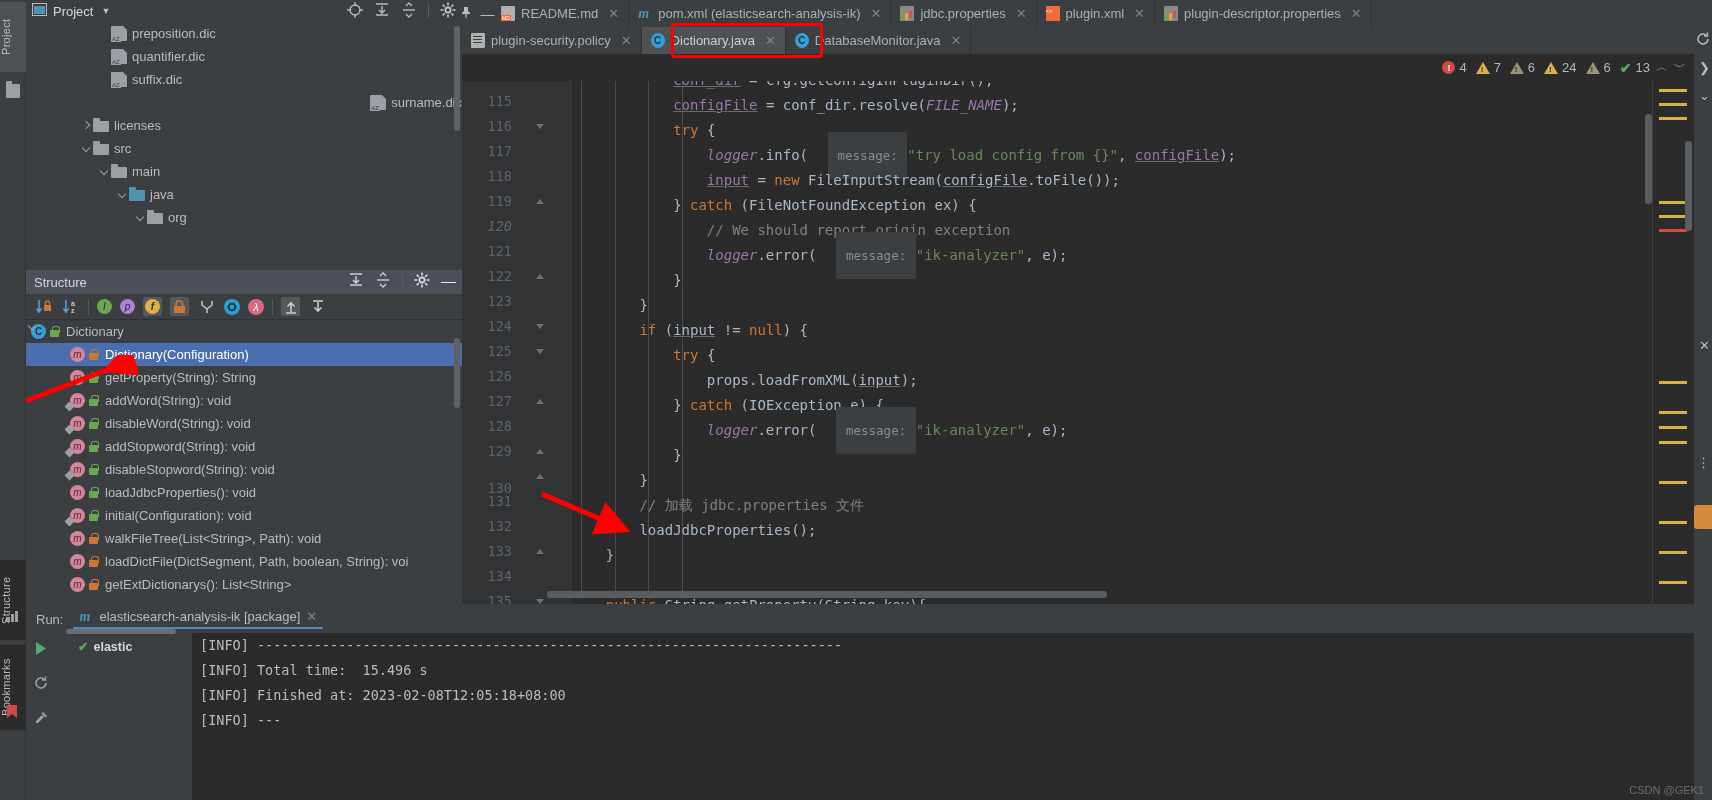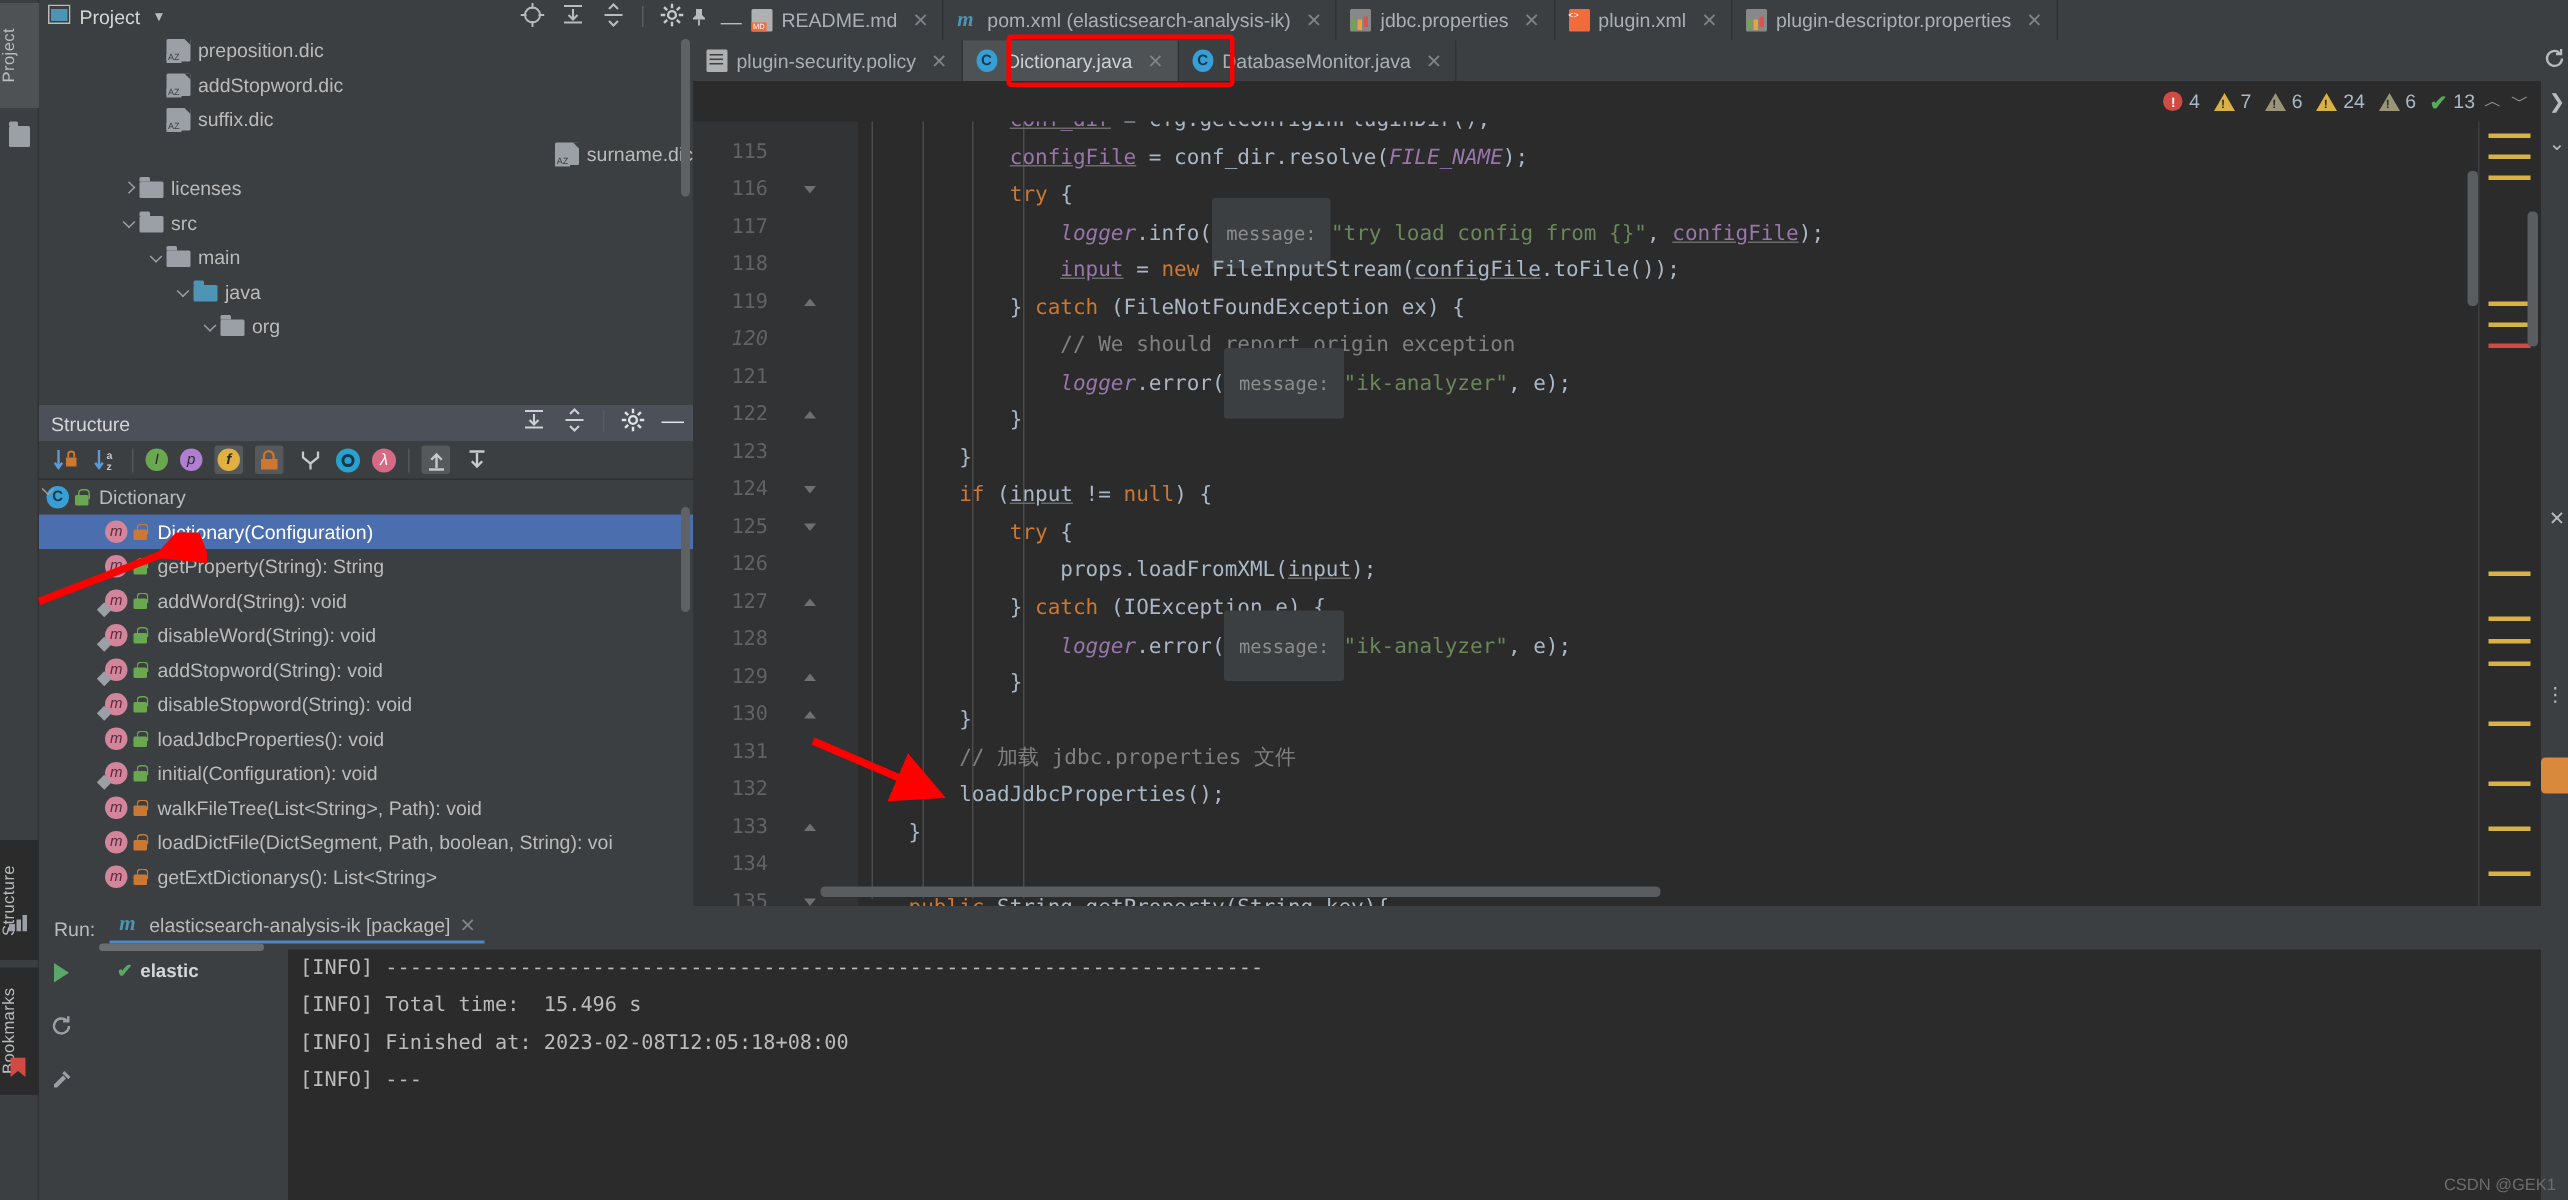--- a/index.html
+++ b/index.html
@@ -202,21 +202,21 @@
     line-height: 25px; color: #a9b7c6; white-space: pre;
   }
   .cl { position: absolute; left: 0; white-space: pre; }
   .kw { color: #cc7832; }
   .str { color: #6a8759; }
   .cmt { color: #808080; }
   .fld { color: #9876aa; }
   .stat { color: #9876aa; font-style: italic; }
   .uline { text-decoration: underline; text-decoration-color:#6b6b6b; }
   .hintbox { background:#3b3f41; color:#8c8c8c; border-radius:2px;
-             padding:16px 2px; font-size:12.5px; }
+             padding:16px 2px; font-size:12.5px;margin-left:20px; }
   .indent-guide { position:absolute; width:1px; background:#4b4b4b; }
 
   .editor-vscroll {
     position:absolute; right: 42px; top: 60px; width: 7px; height: 90px;
     background: #5a5d5f; border-radius: 3px;
   }
   .editor-hscroll {
     position:absolute; left: 85px; bottom: 6px; width: 560px; height: 7px;
     background: #5a5d5f; border-radius: 3px;
   }
@@ -326,21 +326,21 @@
 
     <div class="tree" id="project-tree">
         <div class="trow" style="padding-left: 72px;">
           <span class="chev "></span>
           <span class="ico ico-dic"></span>
           <span>preposition.dic</span>
         </div>
         <div class="trow" style="padding-left: 72px;">
           <span class="chev "></span>
           <span class="ico ico-dic"></span>
-          <span>addStopword.dic</span>
+          <span>quantifier.dic</span>
         </div>
         <div class="trow" style="padding-left: 72px;">
           <span class="chev "></span>
           <span class="ico ico-dic"></span>
           <span>suffix.dic</span>
         </div>
         <div class="trow" style="padding-left: 72px; justify-content: flex-end;">
           <span class="chev "></span>
           <span class="ico ico-dic"></span>
           <span>surname.dic</span>
@@ -593,21 +593,21 @@
         <div class="lineno" style="top: 264px;">124</div>
         <div class="fold-dn" style="top: 270px;"></div>
         <div class="lineno" style="top: 289px;">125</div>
         <div class="fold-dn" style="top: 295px;"></div>
         <div class="lineno" style="top: 314px;">126</div>
         <div class="lineno" style="top: 339px;">127</div>
         <div class="fold-up" style="top: 345px;"></div>
         <div class="lineno" style="top: 364px;">128</div>
         <div class="lineno" style="top: 389px;">129</div>
         <div class="fold-up" style="top: 395px;"></div>
-        <div class="lineno" style="top: 414px;">130</div>
+        <div class="lineno" style="top: 426px;">130</div>
         <div class="fold-up" style="top: 420px;"></div>
         <div class="lineno" style="top: 439px;">131</div>
         <div class="lineno" style="top: 464px;">132</div>
         <div class="lineno" style="top: 489px;">133</div>
         <div class="fold-up" style="top: 495px;"></div>
         <div class="lineno" style="top: 514px;">134</div>
         <div class="lineno" style="top: 539px;">135</div>
         <div class="fold-dn" style="top: 545px;"></div>
       </div>
     <div class="code" id="code-area"><div class="indent-guide" style="left: 9px; top: 0px; height: 545px;"></div><div class="indent-guide" style="left: 42.6px; top: 0px; height: 545px;"></div><div class="indent-guide" style="left: 76.2px; top: 0px; height: 545px;"></div><div class="indent-guide" style="left: 109.8px; top: 0px; height: 545px;"></div><div class="cl" style="top: 14px;"><span>            </span><span class="fld uline">conf_dir</span><span> = </span><span>cfg</span><span>.getConfigInPluginDir();</span></div><div class="cl" style="top: 39px;"><span>            </span><span class="fld uline">configFile</span><span> = conf_dir.resolve(</span><span class="stat">FILE_NAME</span><span>);</span></div><div class="cl" style="top: 64px;"><span>            </span><span class="kw">try</span><span> {</span></div><div class="cl" style="top: 89px;"><span>                </span><span class="stat">logger</span><span>.info(</span><span class="hintbox"> message: </span><span class="str">"try load config from {}"</span><span>, </span><span class="fld uline">configFile</span><span>);</span></div><div class="cl" style="top: 114px;"><span>                </span><span class="fld uline">input</span><span> = </span><span class="kw">new</span><span> FileInputStream(</span><span class="uline">configFile</span><span>.toFile());</span></div><div class="cl" style="top: 139px;"><span>            } </span><span class="kw">catch</span><span> (FileNotFoundException ex) {</span></div><div class="cl" style="top: 164px;"><span>                </span><span class="cmt">// We should report origin exception</span></div><div class="cl" style="top: 189px;"><span>                </span><span class="stat">logger</span><span>.error(</span><span class="hintbox"> message: </span><span class="str">"ik-analyzer"</span><span>, e);</span></div><div class="cl" style="top: 214px;"><span>            }</span></div><div class="cl" style="top: 239px;"><span>        }</span></div><div class="cl" style="top: 264px;"><span>        </span><span class="kw">if</span><span> (</span><span class="uline">input</span><span> != </span><span class="kw">null</span><span>) {</span></div><div class="cl" style="top: 289px;"><span>            </span><span class="kw">try</span><span> {</span></div><div class="cl" style="top: 314px;"><span>                props.loadFromXML(</span><span class="uline">input</span><span>);</span></div><div class="cl" style="top: 339px;"><span>            } </span><span class="kw">catch</span><span> (IOException e) {</span></div><div class="cl" style="top: 364px;"><span>                </span><span class="stat">logger</span><span>.error(</span><span class="hintbox"> message: </span><span class="str">"ik-analyzer"</span><span>, e);</span></div><div class="cl" style="top: 389px;"><span>            }</span></div><div class="cl" style="top: 414px;"><span>        }</span></div><div class="cl" style="top: 439px;"><span>        </span><span class="cmt">// 加载 jdbc.properties 文件</span></div><div class="cl" style="top: 464px;"><span>        loadJdbcProperties();</span></div><div class="cl" style="top: 489px;"><span>    }</span></div><div class="cl" style="top: 514px;"><span></span></div><div class="cl" style="top: 539px;"><span>    </span><span class="kw">public</span><span> String getProperty(String key){</span></div></div>

